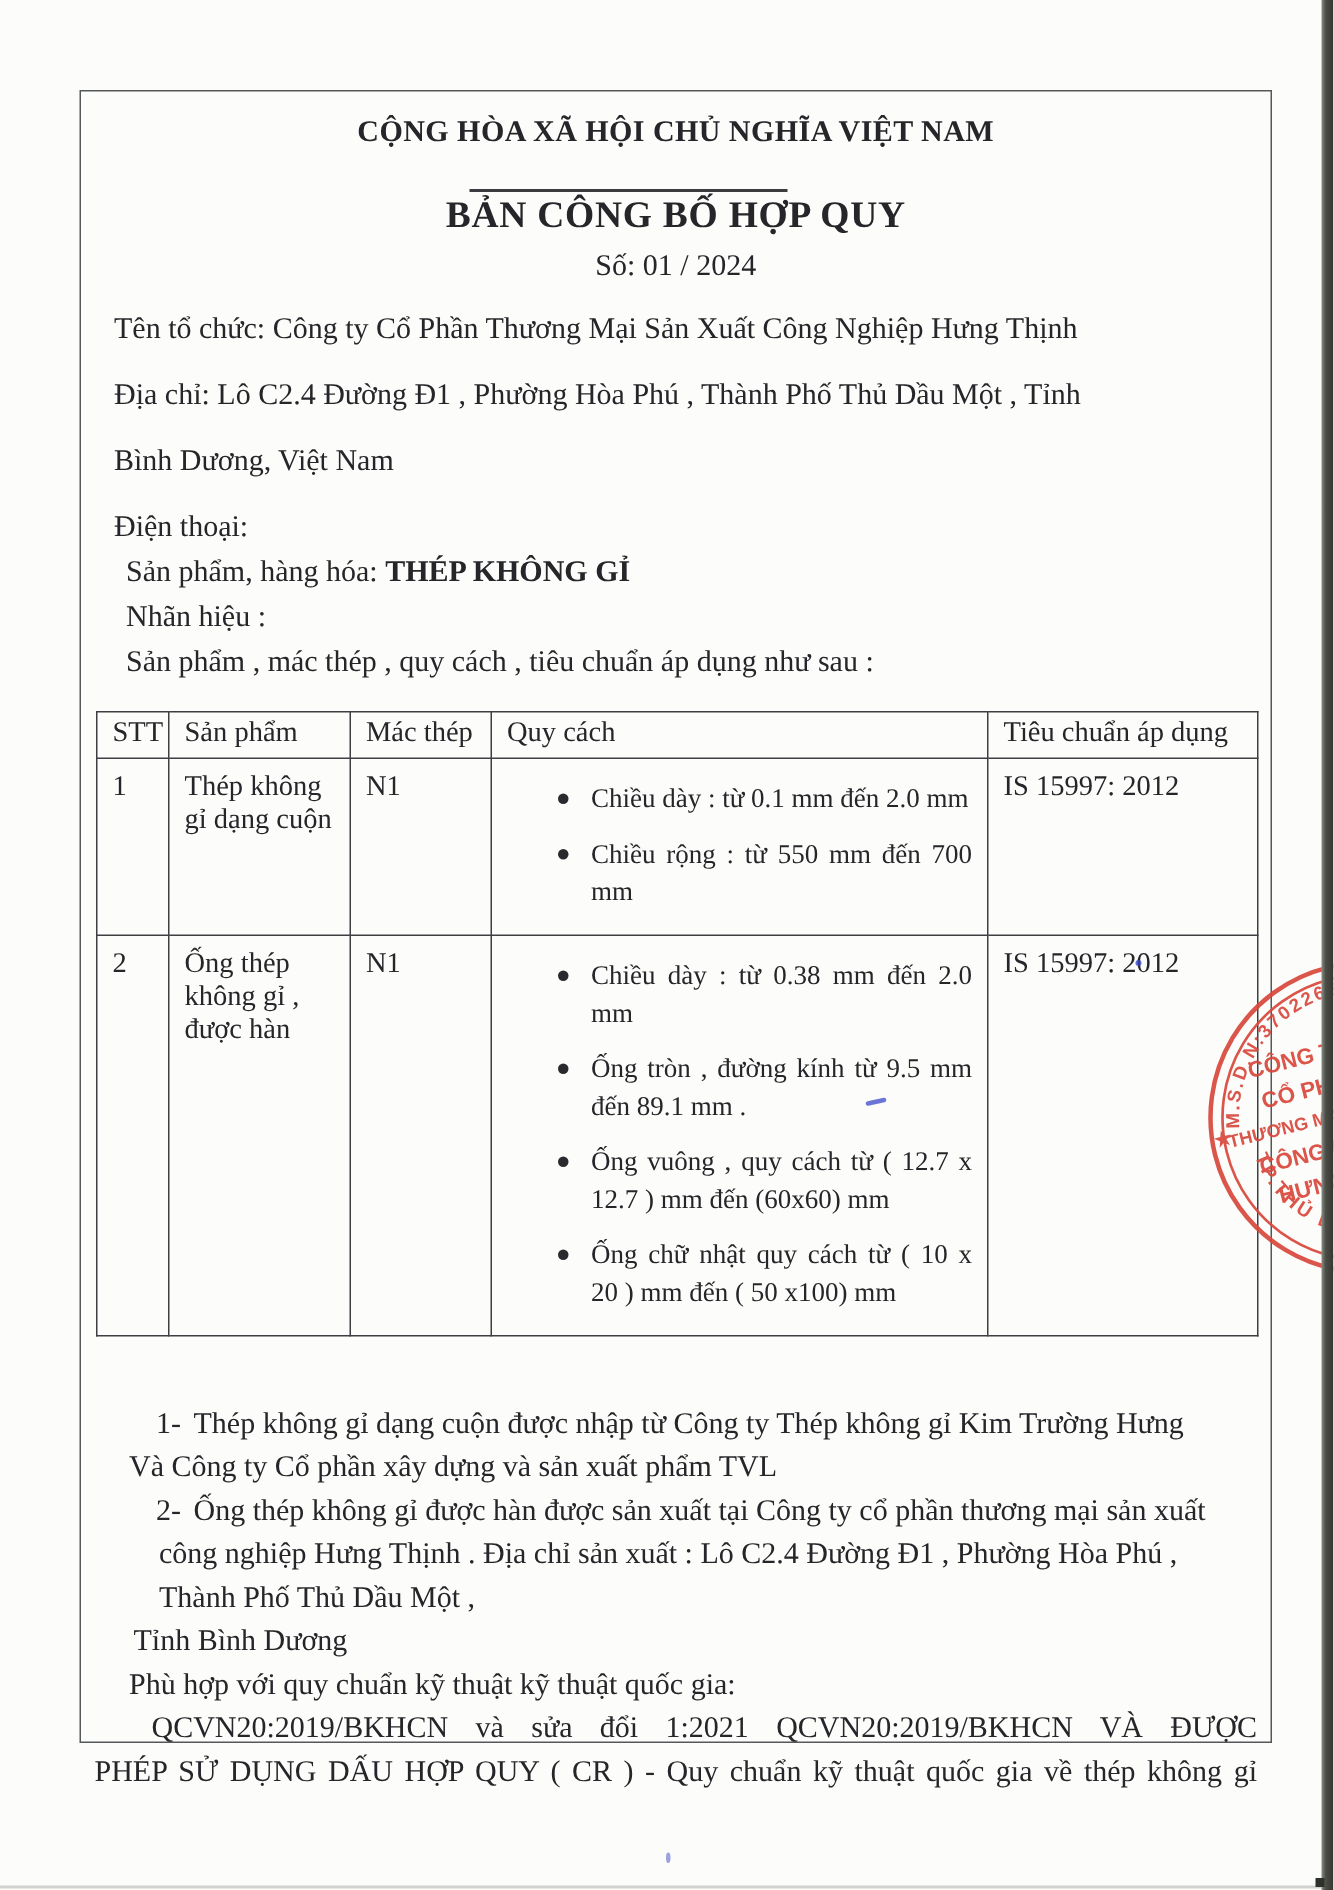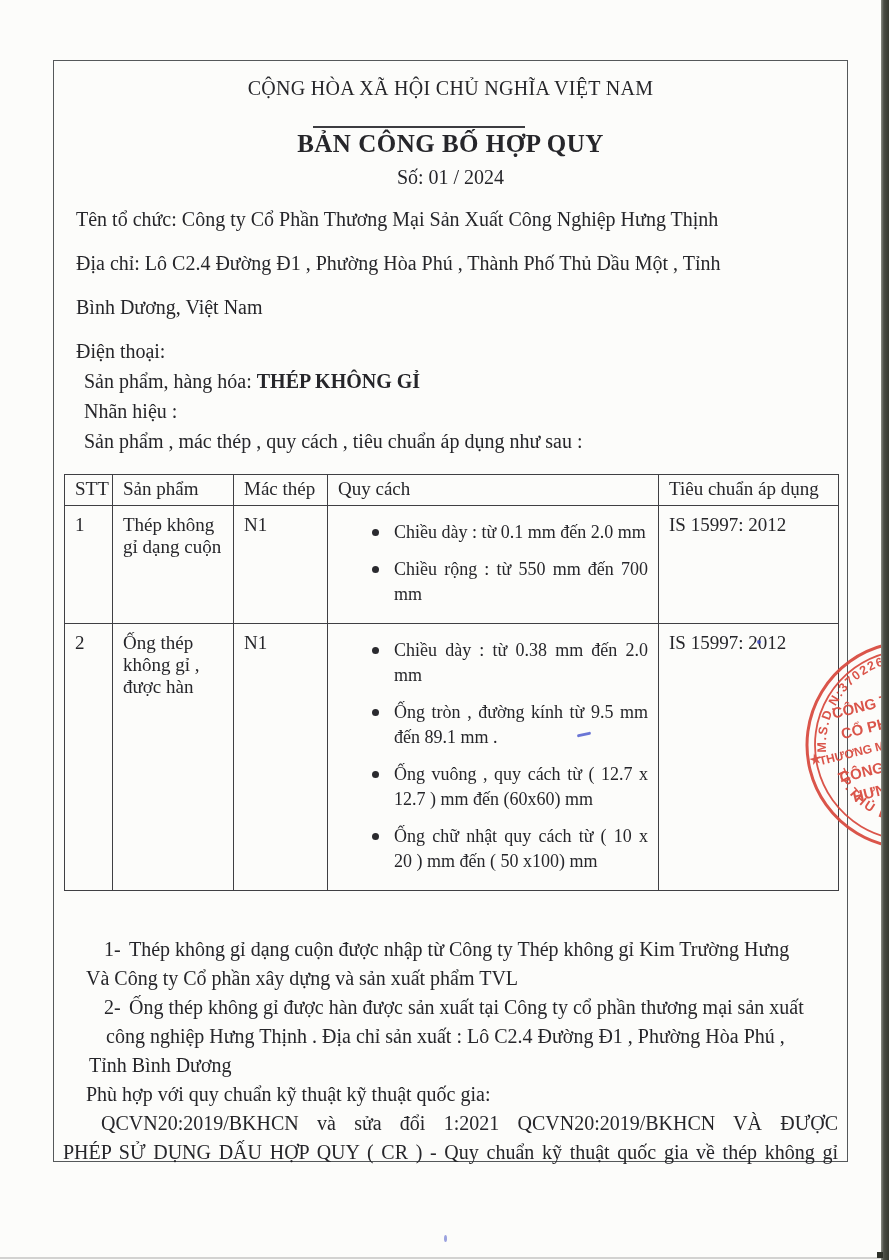--- a/index.html
+++ b/index.html
@@ -19,21 +19,21 @@
     background:#d2d2d0;z-index:5;
   }
   .corner-dot{position:absolute;right:6px;bottom:2px;width:6px;height:6px;background:#2e3129;z-index:7;}
   
   .frame{
     position:absolute;left:53px;top:60px;width:793px;height:1100px;
     border:1.5px solid #55585a;z-index:2;
   }
   .content{position:relative;width:100%;height:100%;font-size:20px;}
   .center{text-align:center;}
-  .national-title{margin-top:15px;line-height:25px;font-weight:normal;letter-spacing:.3px;text-align:center;}
+  .national-title{margin-top:15px;line-height:25px;font-weight:bold;letter-spacing:.3px;text-align:center;}
   .motto{line-height:25px;font-weight:bold;letter-spacing:.2px;}
   .motto-underline{position:absolute;left:313px;top:126px;width:212px;height:2px;background:#3c3c40;z-index:3;}
   .doc-title{margin-top:28px;line-height:30px;font-size:25px;font-weight:bold;letter-spacing:.5px;}
   .doc-number{margin-top:5px;line-height:26px;}
   .info{margin-top:4px;}
   .info .line{line-height:30px;}
   .pl22{padding-left:22px;margin-top:14px;} .pl30{padding-left:30px;} .pl32{padding-left:32px;}
   .pl35{padding-left:35px;} .pl47{padding-left:47px;} .pl50{padding-left:50px;}
   .pl52{padding-left:52px;} .pl9{padding-left:9px;}
   .bold{font-weight:bold;margin-top:28px;}
@@ -136,20 +136,21 @@
           <td>IS 15997: 2012</td>
         </tr>
       </tbody>
         </table>
 
       <div class="notes">
         <div class="nline pl50"><span class="marker">1-</span><span>Thép không gỉ dạng cuộn được nhập từ Công ty Thép không gỉ Kim Trường Hưng</span></div>
         <div class="nline pl32">Và Công ty Cổ phần xây dựng và sản xuất phẩm TVL</div>
         <div class="nline pl50"><span class="marker">2-</span><span>Ống thép không gỉ được hàn được sản xuất tại Công ty cổ phần thương mại sản xuất</span></div>
         <div class="nline pl52">công nghiệp Hưng Thịnh . Địa chỉ sản xuất : Lô C2.4 Đường Đ1 , Phường Hòa Phú ,</div>
+        <div class="nline pl52">Thành Phố Thủ Dầu Một ,</div>
         <div class="nline pl35">Tỉnh Bình Dương</div>
         <div class="nline pl32">Phù hợp với quy chuẩn kỹ thuật kỹ thuật quốc gia:</div>
         <div class="nline pl47 just">QCVN20:2019/BKHCN và sửa đổi 1:2021 QCVN20:2019/BKHCN VÀ ĐƯỢC</div>
         <div class="nline pl9 just">PHÉP SỬ DỤNG DẤU HỢP QUY ( CR ) -  Quy chuẩn kỹ thuật quốc gia về thép không gỉ</div>
       </div>
 
     </div>
   </div>
 
   <div class="motto-underline"></div>

